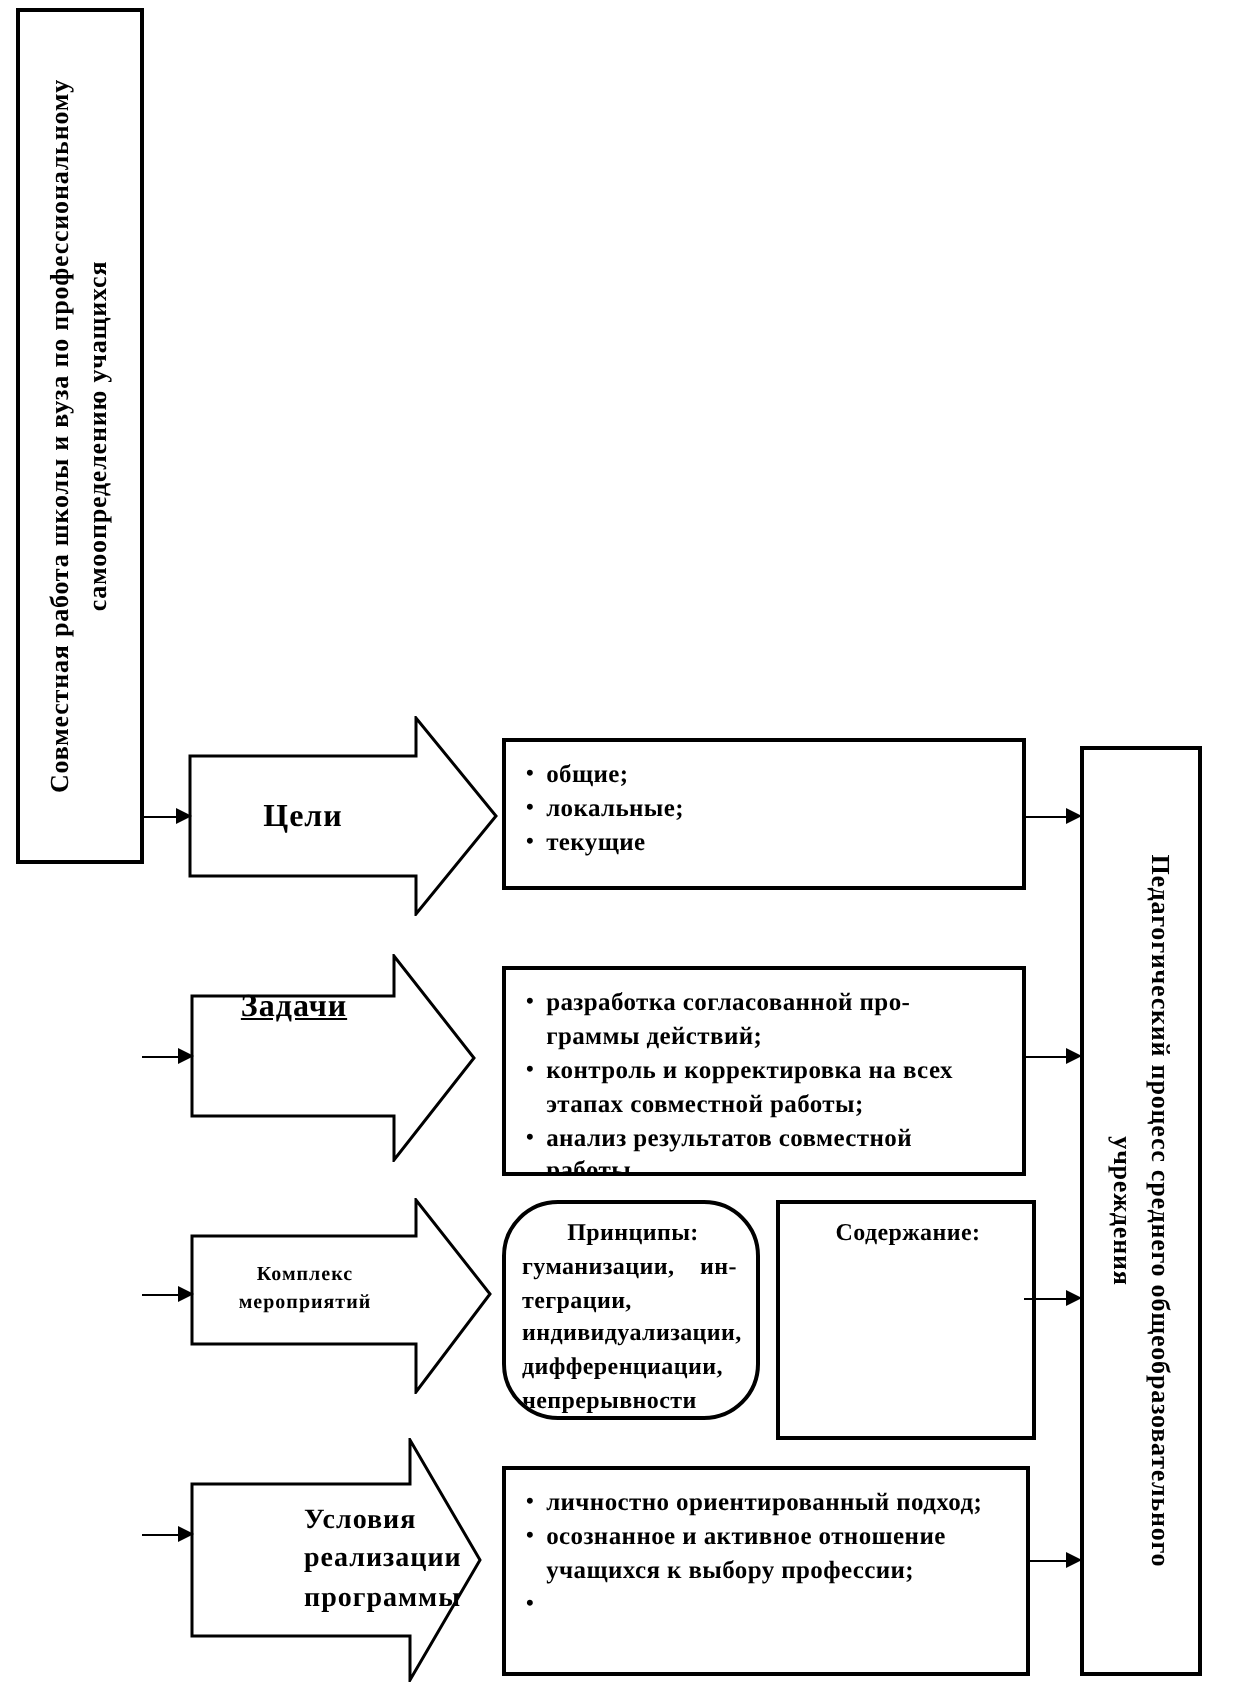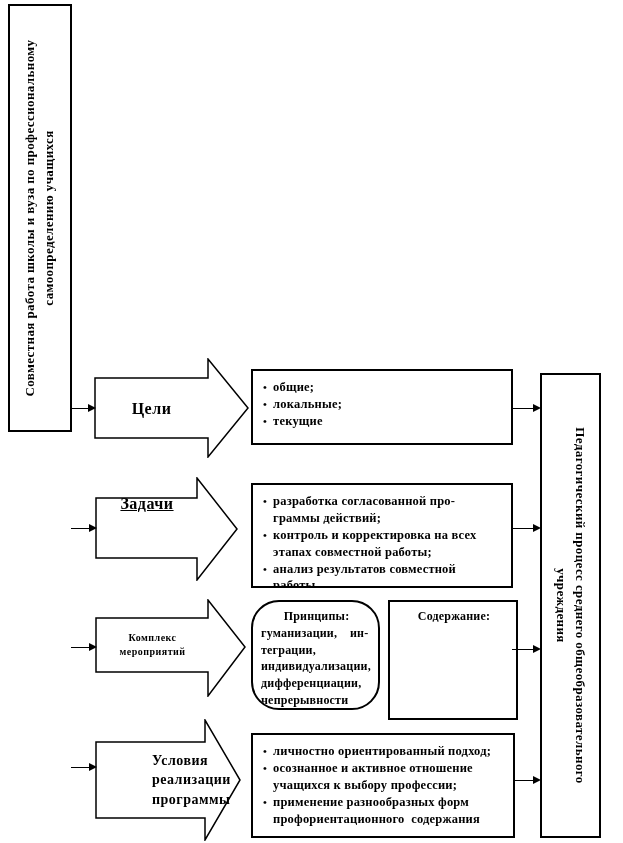--- a/index.html
+++ b/index.html
@@ -138,22 +138,20 @@
           <span class="b">•</span>
           <span class="t">личностно ориентированный подход;</span>
         </div>
         <div class="li">
           <span class="b">•</span>
           <span class="t">осознанное и активное отношение
 учащихся к выбору профессии;</span>
         </div>
         <div class="li">
           <span class="b">•</span>
-          <span class="t">применение разнообразных форм
-профориентационного  содержания</span>
         </div>
       </div>
   </div>
 
   <div class="conn" style="left:71px;top:404px;width:25px;">
       <div class="line"></div>
       <div class="head"></div>
     </div>
   <div class="conn" style="left:71px;top:524px;width:26px;">
       <div class="line"></div>

